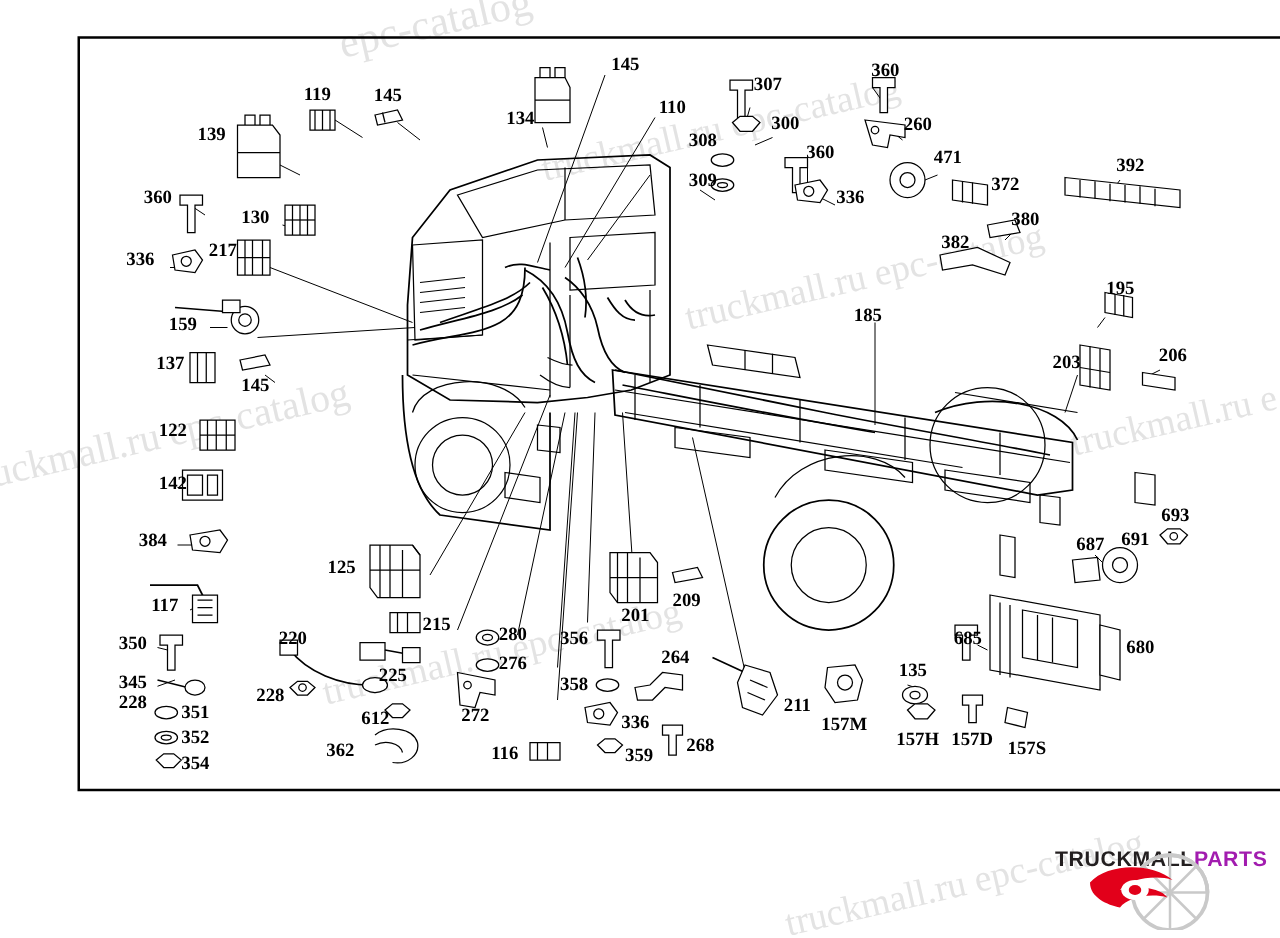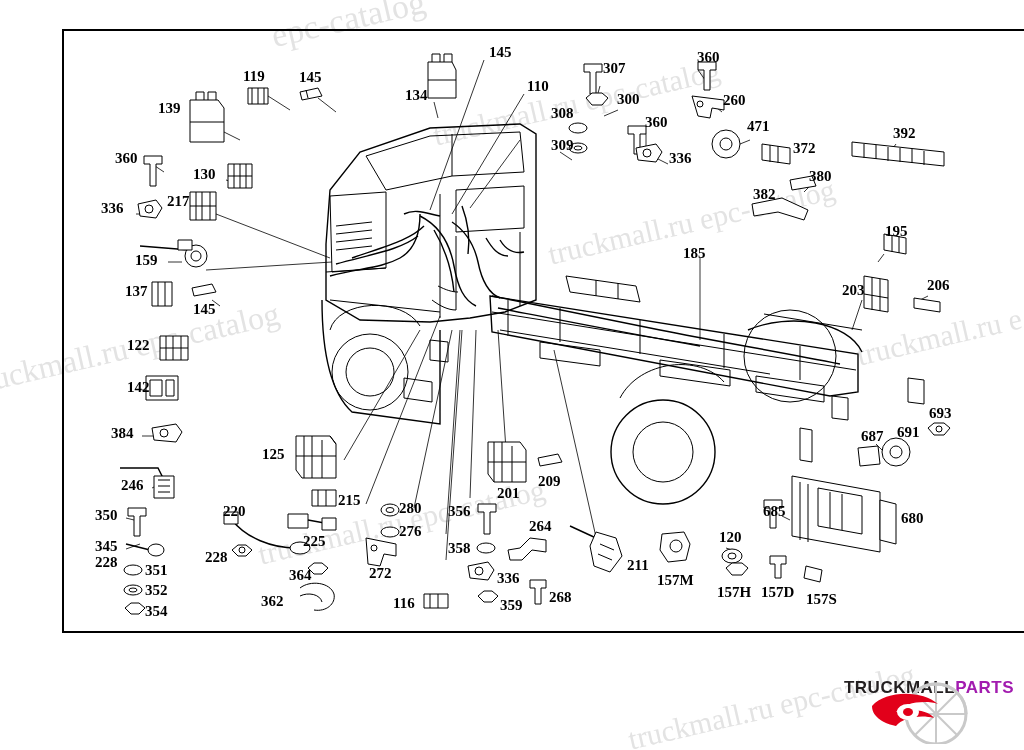--- a/index.html
+++ b/index.html
@@ -443,34 +443,34 @@
   <div class="lbl" style="left:115px;top:151px">360</div>
   <div class="lbl" style="left:193px;top:167px">130</div>
   <div class="lbl" style="left:101px;top:201px">336</div>
   <div class="lbl" style="left:167px;top:194px">217</div>
   <div class="lbl" style="left:135px;top:253px">159</div>
   <div class="lbl" style="left:125px;top:284px">137</div>
   <div class="lbl" style="left:193px;top:302px">145</div>
   <div class="lbl" style="left:127px;top:338px">122</div>
   <div class="lbl" style="left:127px;top:380px">142</div>
   <div class="lbl" style="left:111px;top:426px">384</div>
-  <div class="lbl" style="left:121px;top:478px">246</div>
+  <div class="lbl" style="left:121px;top:478px">117</div>
   <div class="lbl" style="left:95px;top:508px">350</div>
   <div class="lbl" style="left:95px;top:539px">345</div>
   <div class="lbl" style="left:95px;top:555px">228</div>
   <div class="lbl" style="left:145px;top:563px">351</div>
   <div class="lbl" style="left:145px;top:583px">352</div>
   <div class="lbl" style="left:145px;top:604px">354</div>
 
   <div class="lbl" style="left:262px;top:447px">125</div>
   <div class="lbl" style="left:338px;top:493px">215</div>
   <div class="lbl" style="left:223px;top:504px">220</div>
   <div class="lbl" style="left:303px;top:534px">225</div>
   <div class="lbl" style="left:205px;top:550px">228</div>
-  <div class="lbl" style="left:289px;top:568px">364</div>
+  <div class="lbl" style="left:289px;top:568px">612</div>
   <div class="lbl" style="left:261px;top:594px">362</div>
   <div class="lbl" style="left:369px;top:566px">272</div>
   <div class="lbl" style="left:399px;top:501px">280</div>
   <div class="lbl" style="left:399px;top:524px">276</div>
   <div class="lbl" style="left:393px;top:596px">116</div>
   <div class="lbl" style="left:448px;top:504px">356</div>
   <div class="lbl" style="left:448px;top:541px">358</div>
   <div class="lbl" style="left:497px;top:571px">336</div>
   <div class="lbl" style="left:500px;top:598px">359</div>
   <div class="lbl" style="left:549px;top:590px">268</div>
@@ -481,21 +481,21 @@
 
   <div class="lbl" style="left:683px;top:246px">185</div>
   <div class="lbl" style="left:885px;top:224px">195</div>
   <div class="lbl" style="left:842px;top:283px">203</div>
   <div class="lbl" style="left:927px;top:278px">206</div>
   <div class="lbl" style="left:929px;top:406px">693</div>
   <div class="lbl" style="left:897px;top:425px">691</div>
   <div class="lbl" style="left:861px;top:429px">687</div>
   <div class="lbl" style="left:763px;top:504px">685</div>
   <div class="lbl" style="left:901px;top:511px">680</div>
-  <div class="lbl" style="left:719px;top:530px">120</div>
+  <div class="lbl" style="left:719px;top:530px">135</div>
   <div class="lbl" style="left:657px;top:573px">157M</div>
   <div class="lbl" style="left:717px;top:585px">157H</div>
   <div class="lbl" style="left:761px;top:585px">157D</div>
   <div class="lbl" style="left:806px;top:592px">157S</div>
 
   <div class="logo-text">
     <span>TRUCKMALL</span><span class="red">PARTS</span>
   </div>
   <svg class="logo" viewBox="0 0 170 72">
     <g transform="translate(18,6)">

